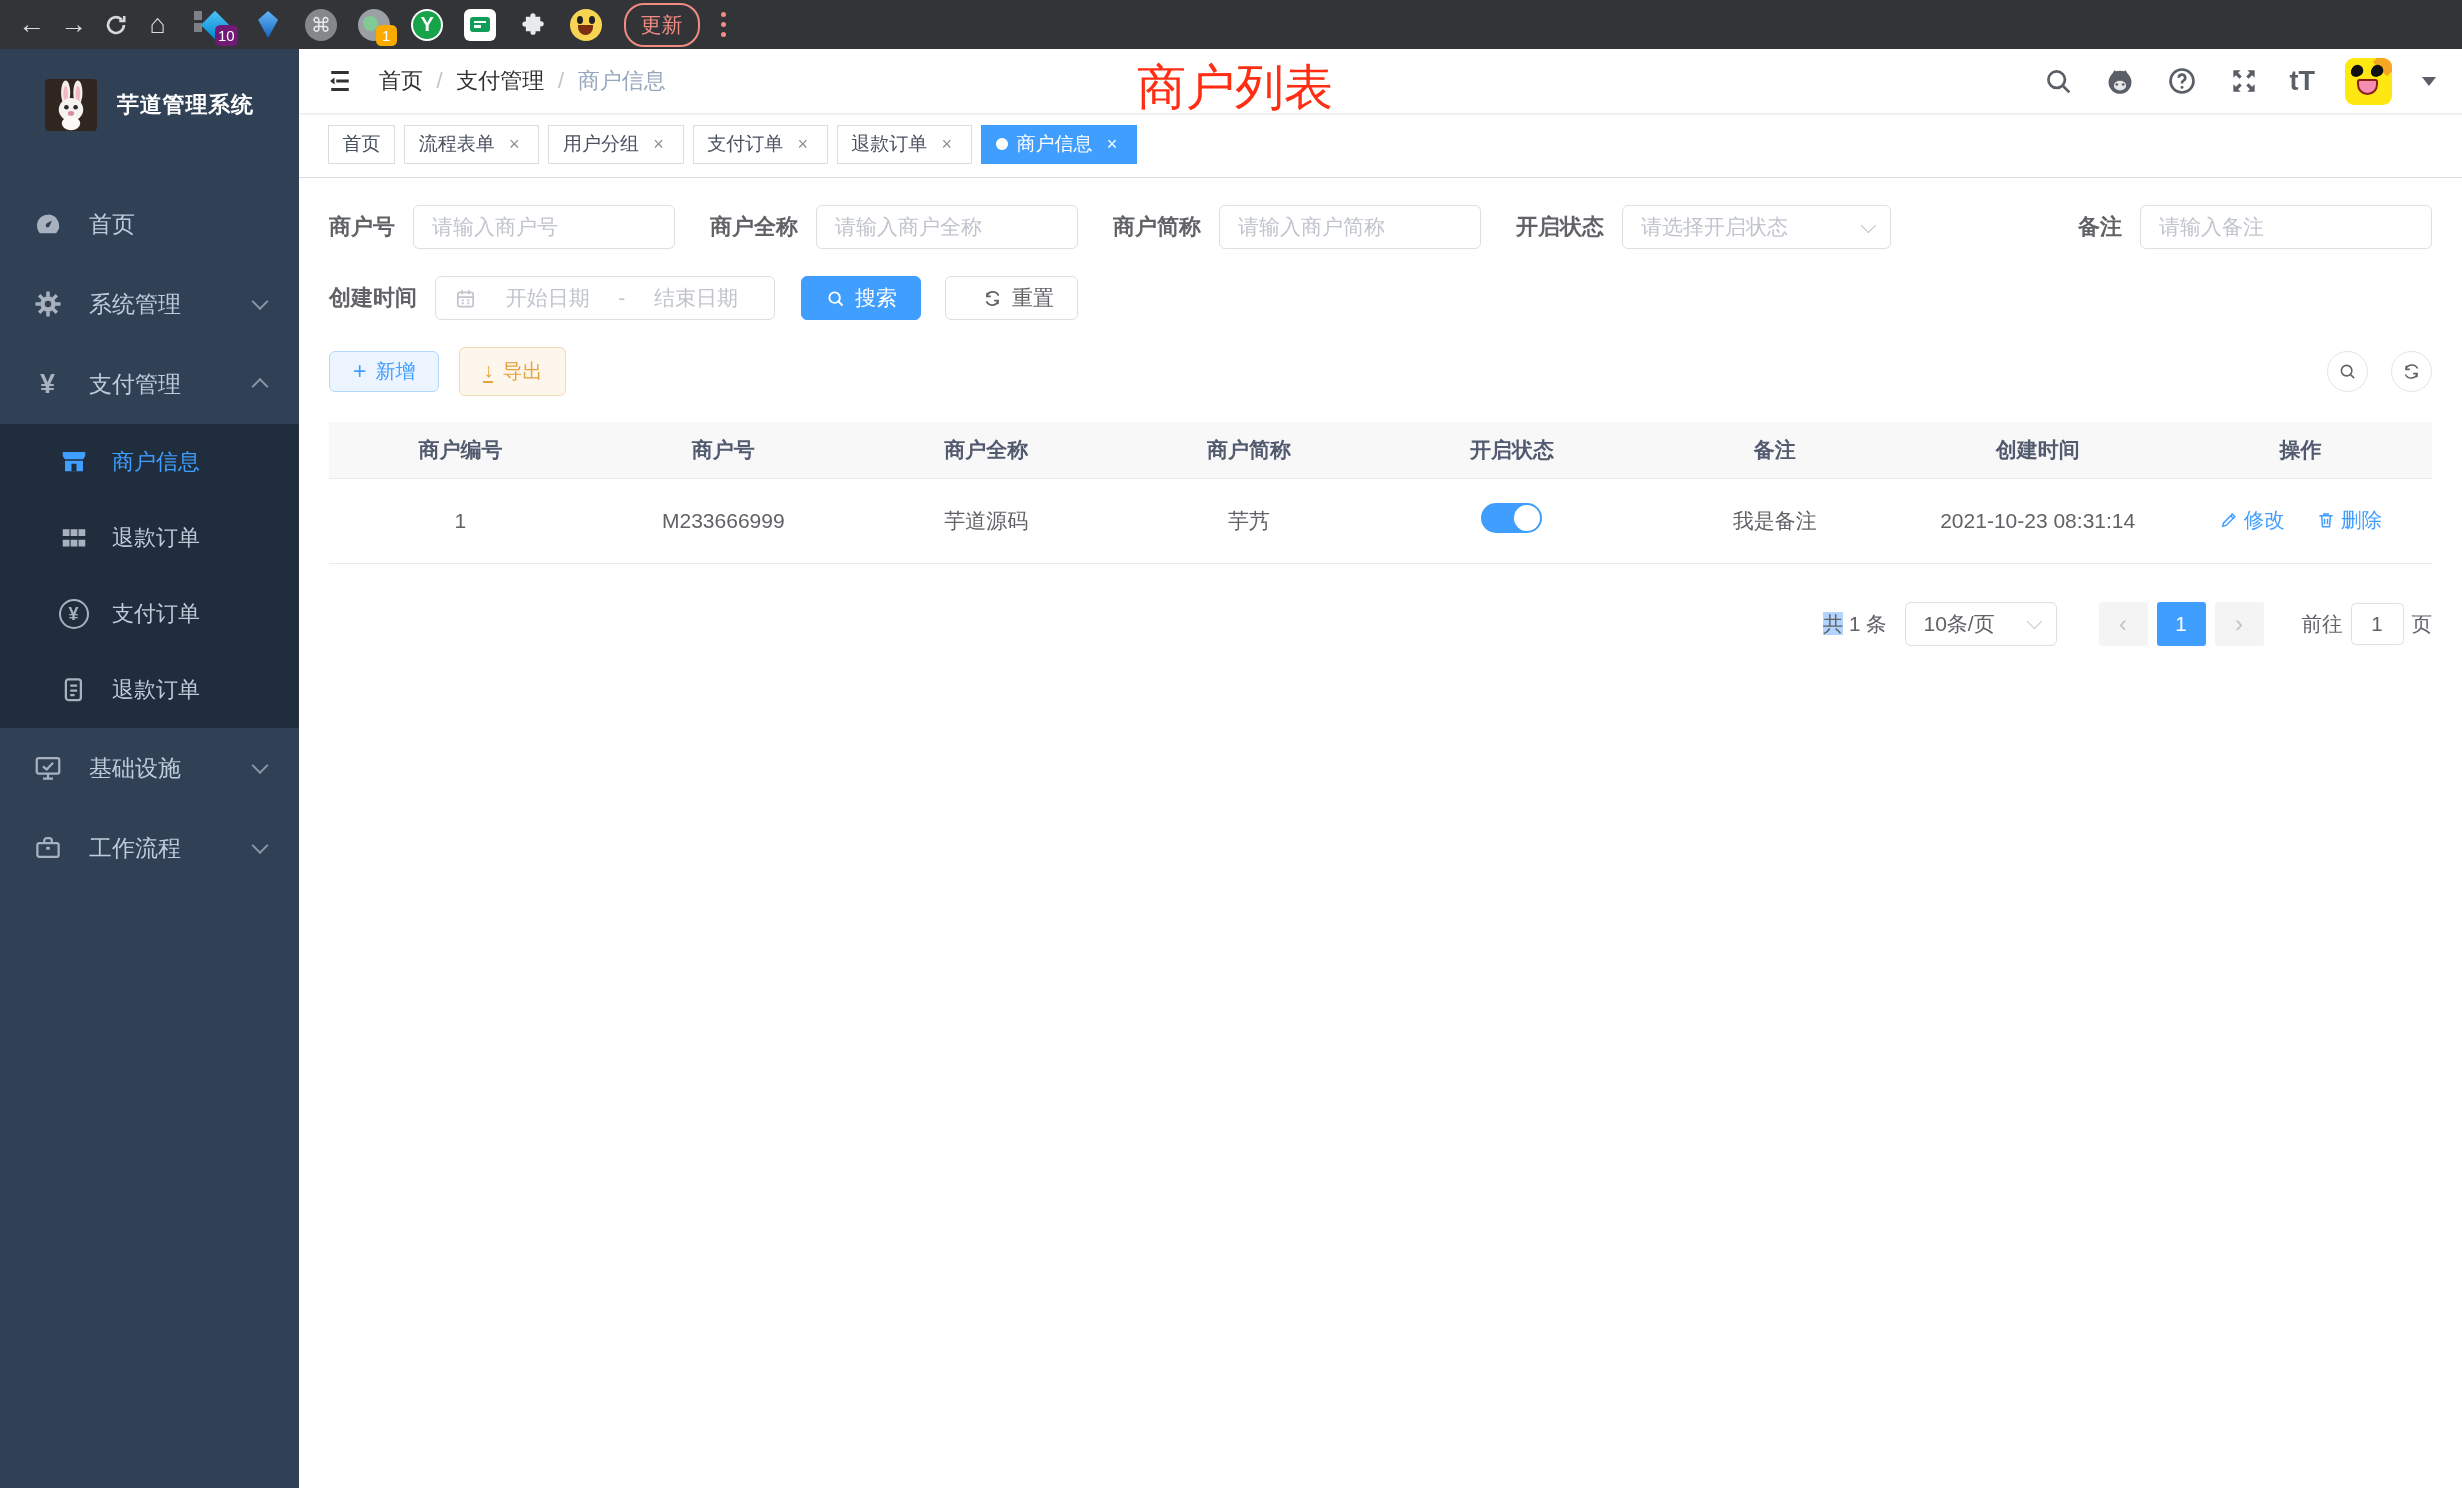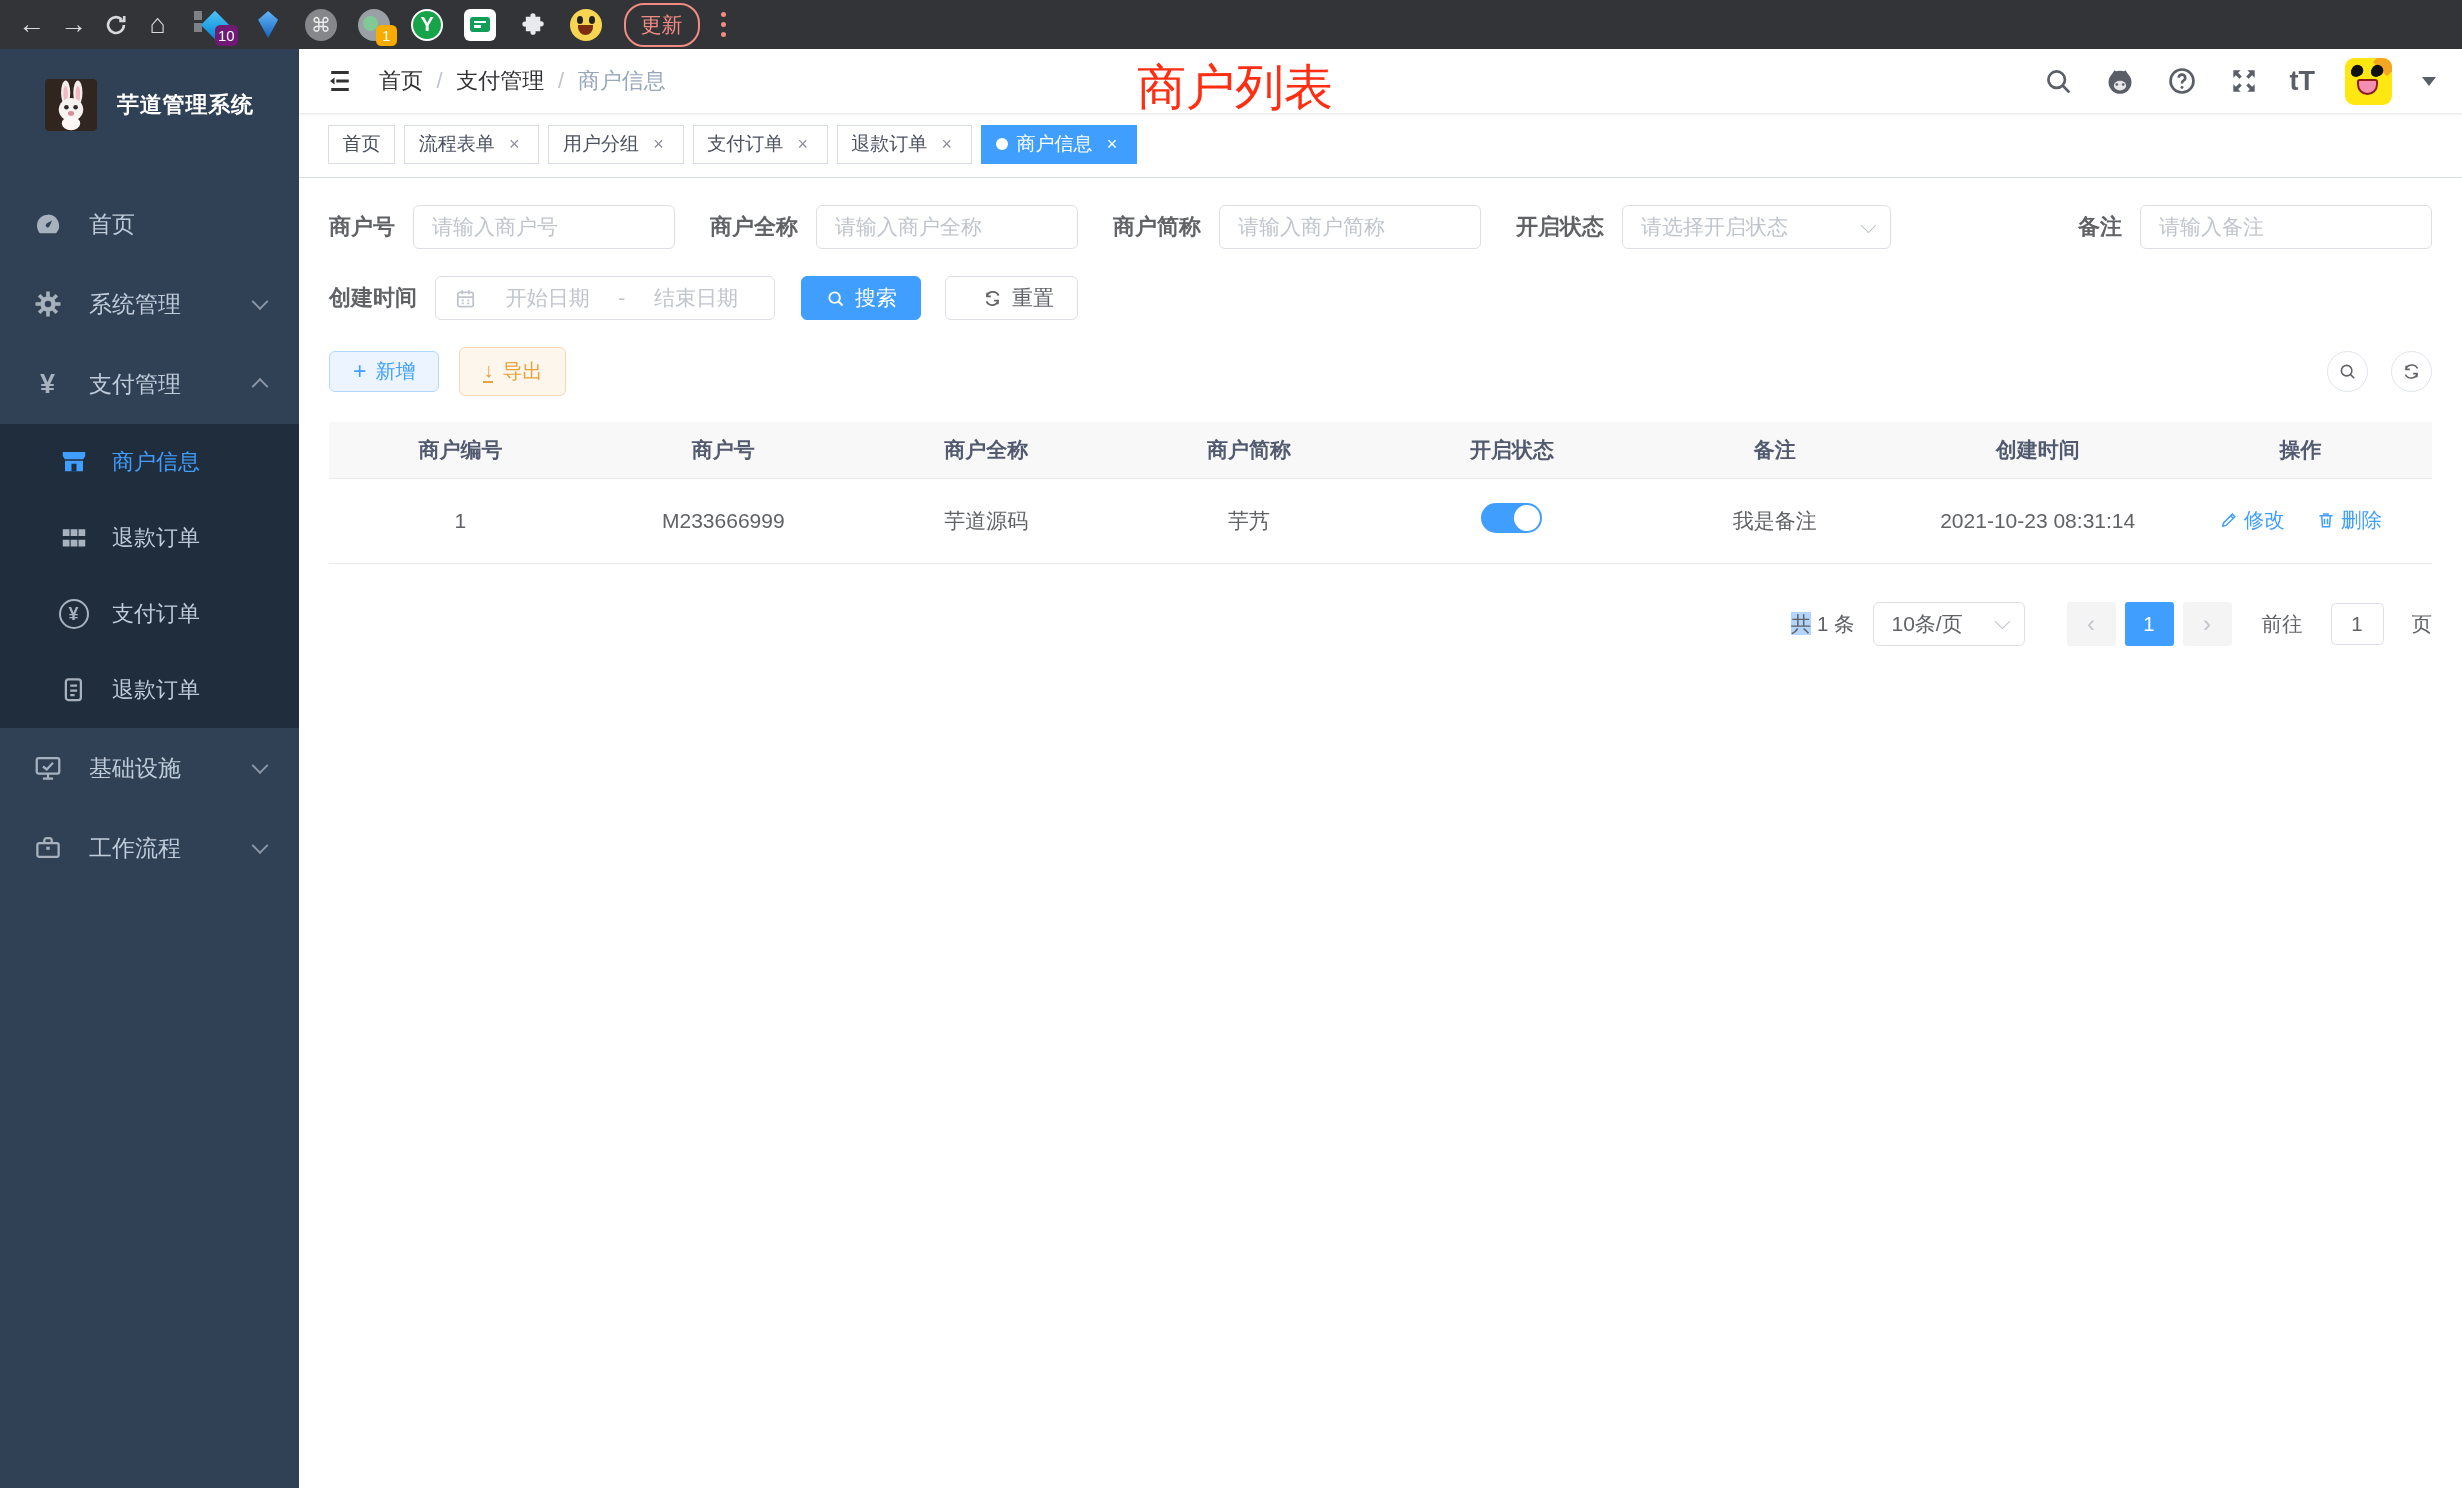--- a/index.html
+++ b/index.html
@@ -148,21 +148,21 @@
 
   
   .pager { display:flex; align-items:center; justify-content:flex-end; margin-top:38px; font-size:20.5px; color:#606266; }
   .total-txt .hl { background:#b3d4fc; }
   .size-sel { width:152px; height:44px; margin-left:18px; }
   .pg-btn { min-width:49px; height:44px; background:#f4f4f5; border-radius:3px; display:flex; align-items:center;
     justify-content:center; color:#c0c4cc; font-size:24px; margin-left:9px; cursor:pointer; }
   .pg-btn.first { margin-left:42px; }
   .pg-num { min-width:49px; height:44px; border-radius:3px; background:#409eff; color:#fff; font-size:20.5px;
     display:flex; align-items:center; justify-content:center; margin-left:9px; cursor:pointer; }
-  .goto { margin-left:30px; display:flex; align-items:center; gap:28px; }
+  .goto { margin-left:38px; display:flex; align-items:center; gap:8px; }
   .goto input { width:53px; height:42px; border:1.5px solid #dcdfe6; border-radius:4.5px; text-align:center;
     font-size:20.5px; color:#606266; outline:none; font-family:inherit; }
 </style>
 </head>
 <body>
 
 <div class="browser-bar">
   <div class="nav-btn">←</div>
   <div class="nav-btn">→</div>
   <div class="nav-btn">

